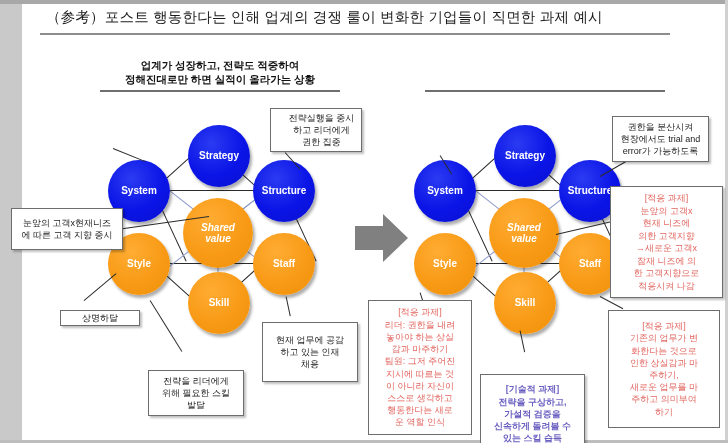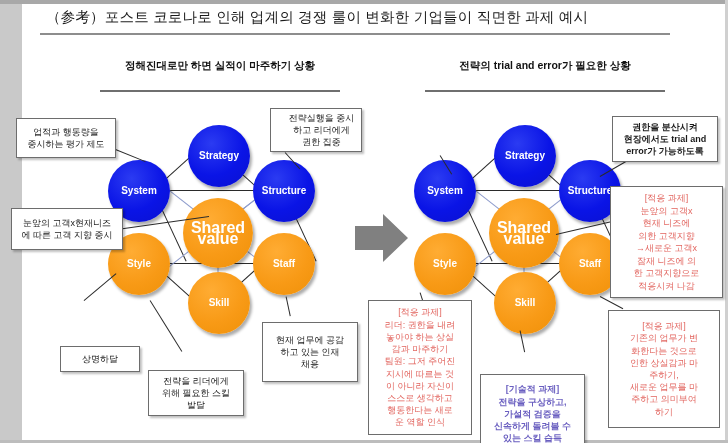--- a/index.html
+++ b/index.html
@@ -17,21 +17,21 @@
 
   .hdr{position:absolute;text-align:center;font-size:10.5px;color:#131313;line-height:14px;font-weight:bold;}
   .hdr-rule{position:absolute;height:2px;background:#6f6f6f;}
 
   
   .node{position:absolute;border-radius:50%;display:flex;align-items:center;justify-content:center;
         color:#fff;font-weight:bold;font-size:10px;line-height:11.5px;text-align:center;
         box-shadow:2px 3px 3px rgba(0,0,0,.33);}
   .node.blue{background:radial-gradient(circle at 38% 30%,#2b3bf2 0%,#0a14e6 55%,#0a10cf 100%);}
   .node.orange{background:radial-gradient(circle at 38% 30%,#ffac33 0%,#f89a16 55%,#ef9008 100%);}
-  .node.shared{font-size:16px;}
+  .node.shared{font-size:10px;font-style:italic;}
 
   .link{position:absolute;background:#2a2a2a;height:1.4px;transform-origin:0 50%;}
   .link.thin{background:#8e9ccc;height:1px;}
 
   
   .box{position:absolute;background:#fff;border:1px solid #6d6d6d;box-shadow:2px 2px 2px rgba(0,0,0,.25);
        font-size:9px;line-height:12px;color:#1a1a1a;text-align:center;
        display:flex;align-items:center;justify-content:center;padding:2px 3px;box-sizing:border-box;
        white-space:pre-line;}
   .box.red{color:#e2655f;font-weight:normal;}
@@ -45,30 +45,30 @@
 </head>
 <body>
 
 <div id="page">
 
   <div class="edge-left"></div>
   <div class="edge-top"></div>
   <div class="edge-right"></div>
   <div class="edge-bottom"></div>
 
-  <div class="title">（参考）포스트 코로나로 인해 업계의 경쟁 룰이 변화한 기업들이 직면한 과제 예시</div>
+  <div class="title">（参考）포스트 행동한다는 인해 업계의 경쟁 룰이 변화한 기업들이 직면한 과제 예시</div>
   <div class="title-rule"></div>
 
   <div class="hdr" style="left:95px;top:58px;width:250px;">
-    <div>정해진대로만 하면 실적이 마주하기 상황</div>
+    <div>업계가 성장하고, 전략도 적중하여</div>
+    <div>정해진대로만 하면 실적이 올라가는 상황</div>
   </div>
   <div class="hdr-rule" style="left:100px;top:90px;width:240px;"></div>
 
   <div class="hdr" style="left:420px;top:58px;width:250px;">
-    <div>전략의 trial and error가 필요한 상황</div>
   </div>
   <div class="hdr-rule" style="left:425px;top:90px;width:240px;"></div>
 
   <div class="link" style="left:153px;top:190px;width:130px;"></div>
   <div class="link" style="left:153px;top:190px;width:69px;transform:rotate(-42deg);"></div>
   <div class="link" style="left:218px;top:152px;width:70px;transform:rotate(42deg);"></div>
   <div class="link" style="left:153px;top:190px;width:78px;transform:rotate(65deg);"></div>
   <div class="link" style="left:283px;top:190px;width:78px;transform:rotate(65deg);"></div>
   <div class="link" style="left:153px;top:263px;width:130px;"></div>
   <div class="link" style="left:153px;top:263px;width:74px;transform:rotate(42deg);"></div>
@@ -97,34 +97,32 @@
       <span>Style</span>
     </div>
   <div class="node orange" style="left:253px;top:233px;width:62px;height:62px;">
       <span>Staff</span>
     </div>
   <div class="node orange" style="left:188px;top:272px;width:62px;height:62px;">
       <span>Skill</span>
     </div>
 
   <div class="leader" style="left:113px;top:148px;width:35px;transform:rotate(22deg);"></div>
-  <div class="box" style="left:16px;top:118px;width:100px;height:40px;">업적과 행동량을
-중시하는 평가 제도</div>
 
   <div class="leader" style="left:285px;top:152px;width:22px;transform:rotate(48deg);"></div>
   <div class="box" style="left:270px;top:108px;width:92px;height:44px;padding-left:14px;">전략실행을 중시
 하고 리더에게
 권한 집중</div>
 
   <div class="leader" style="left:110px;top:230px;width:100px;transform:rotate(-8deg);"></div>
   <div class="box" style="left:11px;top:208px;width:112px;height:42px;">눈앞의 고객x현재니즈
 에 따른 고객 지향 중시</div>
 
   <div class="leader" style="left:84px;top:300px;width:42px;transform:rotate(-40deg);"></div>
-  <div class="box" style="left:60px;top:310px;width:80px;height:26px;margin-top:36px;">상명하달</div>
+  <div class="box" style="left:60px;top:310px;width:80px;height:16px;">상명하달</div>
 
   <div class="leader" style="left:150px;top:300px;width:60px;transform:rotate(58deg);"></div>
   <div class="box" style="left:148px;top:370px;width:96px;height:46px;">전략을 리더에게
 위해 필요한 스킬
 발달</div>
 
   <div class="leader" style="left:286px;top:296px;width:20px;transform:rotate(78deg);"></div>
   <div class="box" style="left:262px;top:322px;width:96px;height:60px;">현재 업무에 공감
 하고 있는 인재
 채용</div>
@@ -166,21 +164,21 @@
   <div class="node orange" style="left:559px;top:233px;width:62px;height:62px;">
       <span>Staff</span>
     </div>
   <div class="node orange" style="left:494px;top:272px;width:62px;height:62px;">
       <span>Skill</span>
     </div>
 
   <div class="leader" style="left:440px;top:155px;width:22px;transform:rotate(58deg);"></div>
 
   <div class="leader" style="left:600px;top:176px;width:30px;transform:rotate(-30deg);"></div>
-  <div class="box" style="left:612px;top:116px;width:106px;height:46px;font-weight:bold;">권한을 분산시켜
+  <div class="box" style="left:612px;top:116px;width:97px;height:46px;">권한을 분산시켜
 현장에서도 trial and
 error가 가능하도록</div>
 
   <div class="leader" style="left:556px;top:234px;width:62px;transform:rotate(-13deg);"></div>
   <div class="box red" style="left:610px;top:186px;width:113px;height:112px;line-height:12.5px;">[적응 과제]
 눈앞의 고객x
 현재 니즈에
 의한 고객지향
 →새로운 고객x
 잠재 니즈에 의

